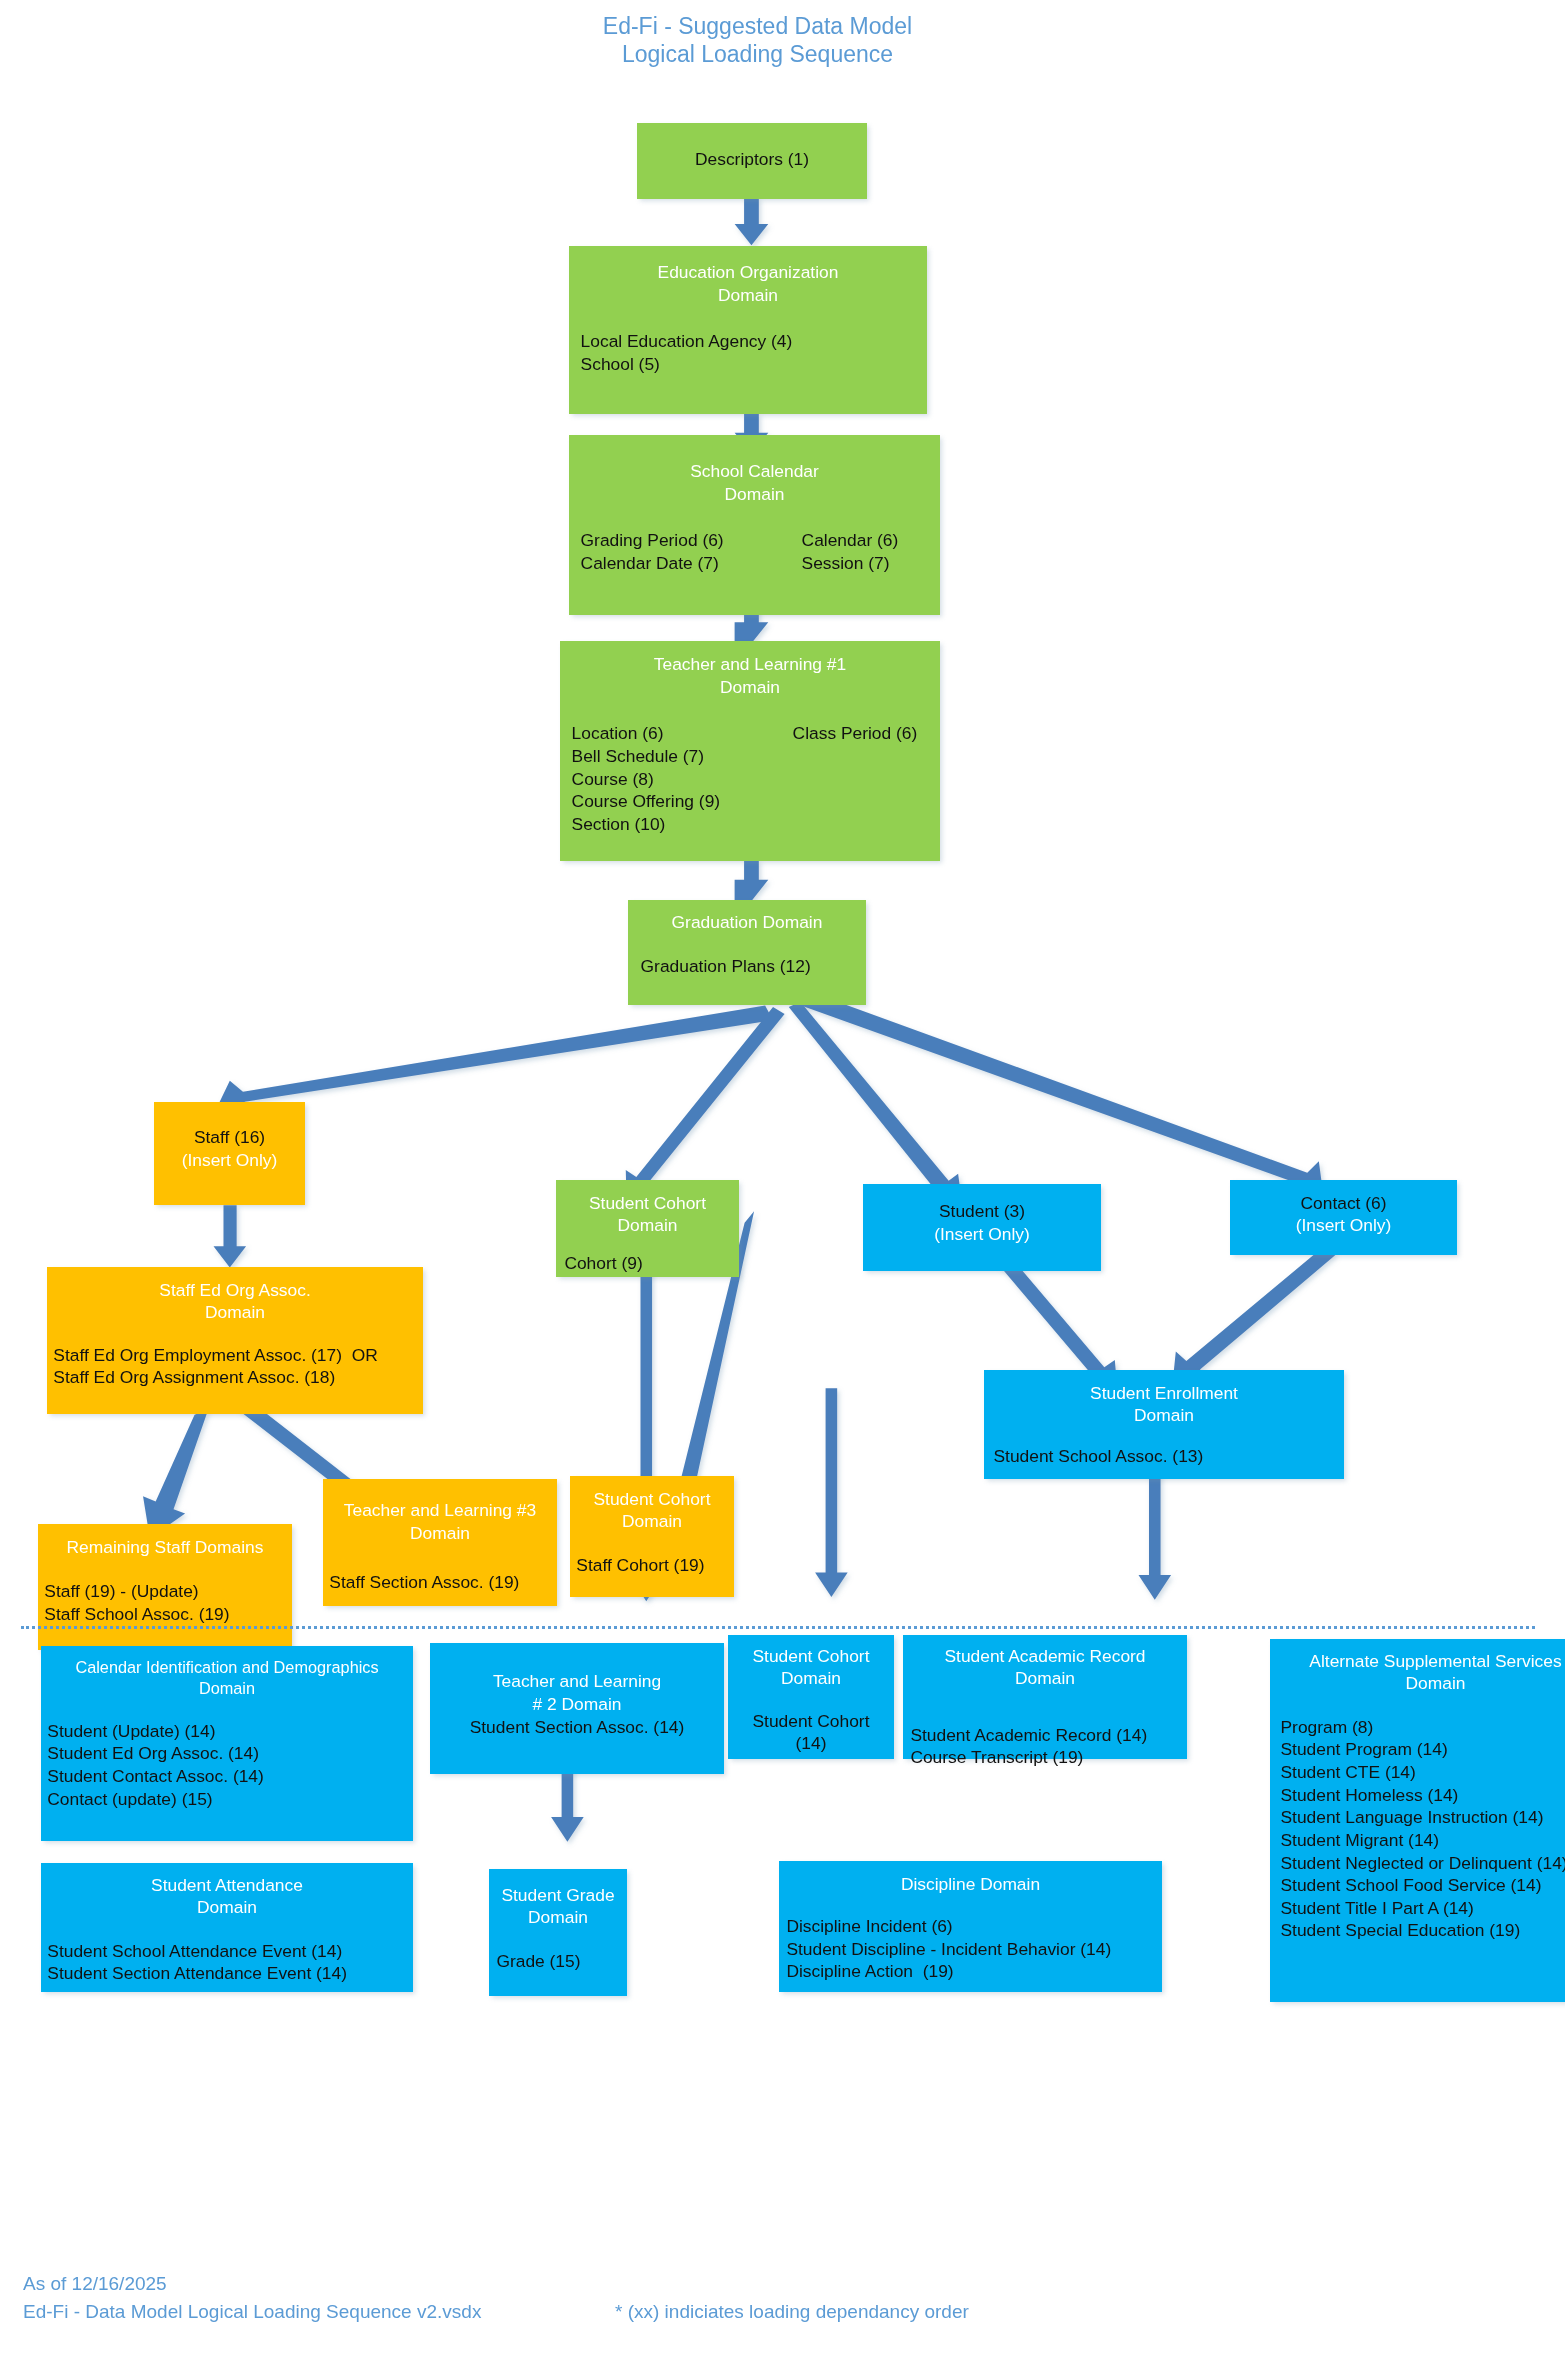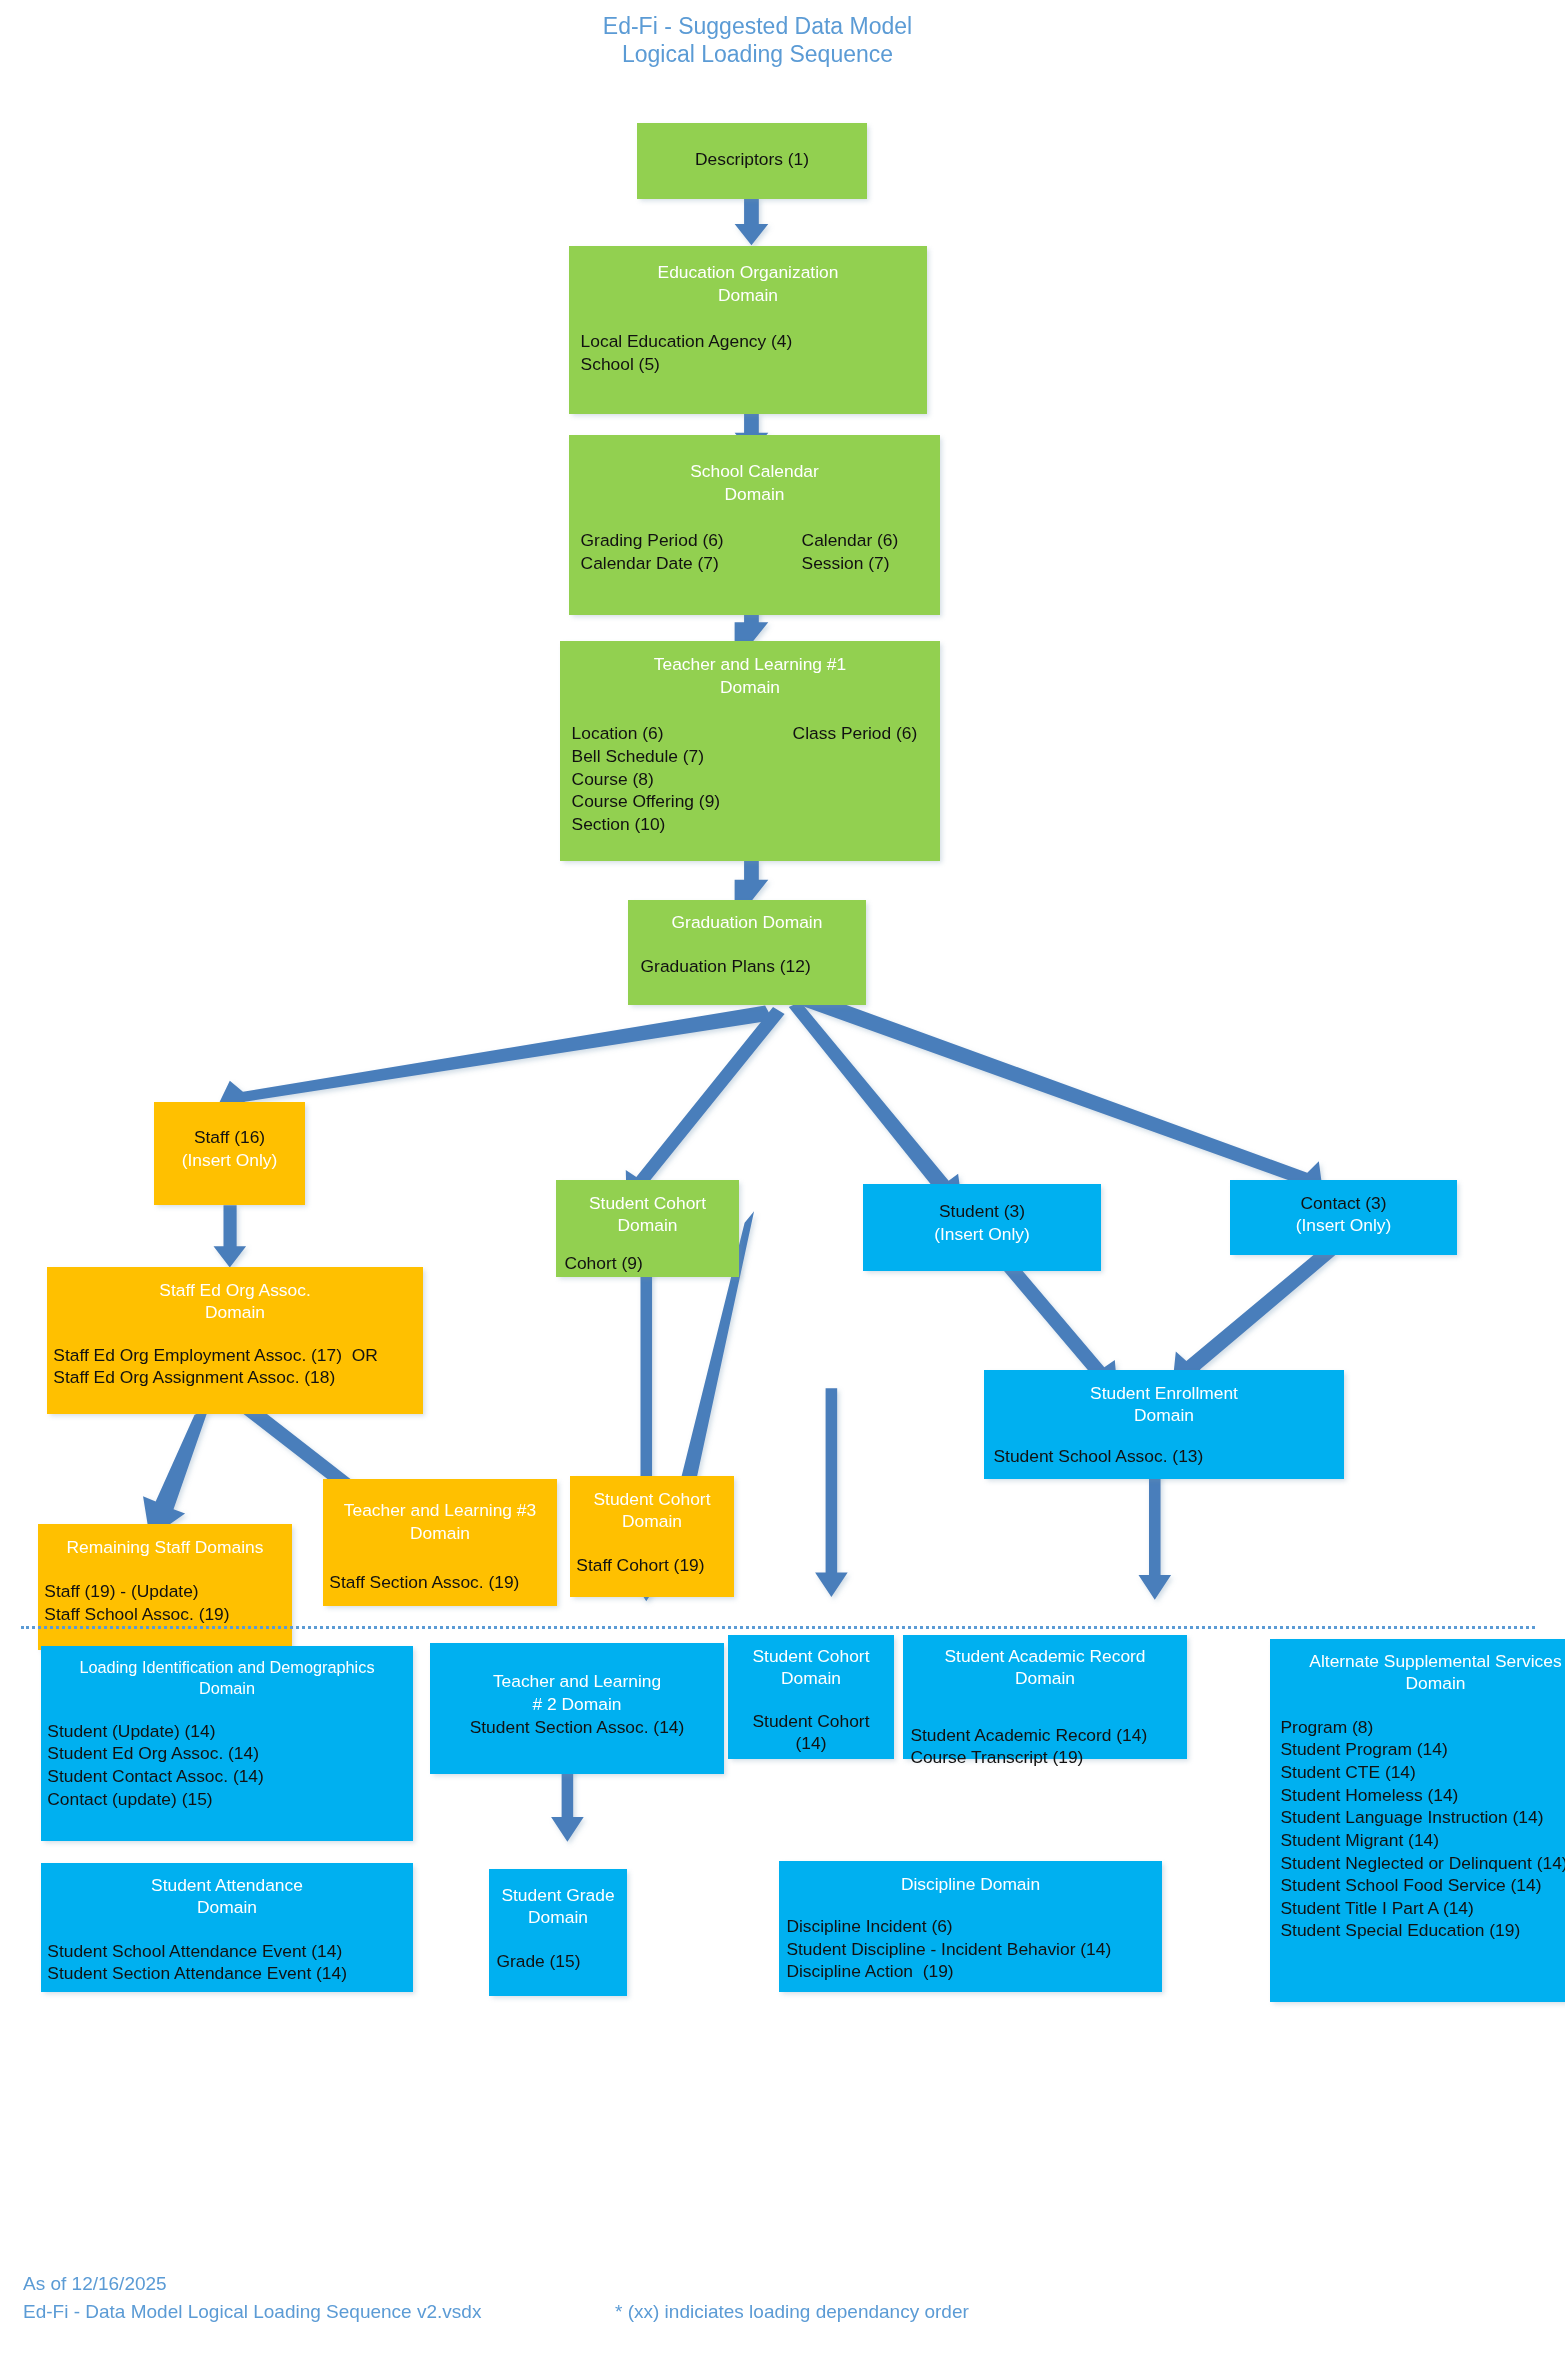--- a/index.html
+++ b/index.html
@@ -206,21 +206,21 @@
       <div class="it">Cohort (9)</div>
     </div>
   </div>
 
   <div class="node blue" style="left:863px; top:1184px; width:238px; height:87px; padding-top:16px;">
     <div class="hdr dark">Student (3)</div>
     <div class="hdr">(Insert Only)</div>
   </div>
 
   <div class="node blue" style="left:1230px; top:1180px; width:227px; height:75px; padding-top:11.6px;">
-    <div class="hdr dark">Contact (3)</div>
+    <div class="hdr dark">Contact (6)</div>
     <div class="hdr">(Insert Only)</div>
   </div>
 
   <div class="node blue" style="left:984px; top:1370px; width:360px; height:109px; padding-top:11.6px;">
     <div class="hdr">Student Enrollment</div>
     <div class="hdr">Domain</div>
     <div class="items" style="margin-top:18.4px; padding-left:9.5px;">
       <div class="it">Student School Assoc. (13)</div>
     </div>
   </div>
@@ -245,21 +245,21 @@
     <div class="hdr">Student Cohort</div>
     <div class="hdr">Domain</div>
     <div class="items" style="margin-top:21px; padding-left:6.3px;">
       <div class="it">Staff Cohort (19)</div>
     </div>
   </div>
 
   <div class="divider"></div>
 
   <div class="node blue" style="left:41px; top:1646px; width:372px; height:195px; padding-top:10.5px;">
-    <div class="hdr" style="font-size:16.3px;">Loading Identification and Demographics</div>
+    <div class="hdr" style="font-size:16.3px;">Calendar Identification and Demographics</div>
     <div class="hdr" style="font-size:16.3px;">Domain</div>
     <div class="items" style="margin-top:21px; padding-left:6.3px;">
       <div class="it">Student (Update) (14)</div>
       <div class="it">Student Ed Org Assoc. (14)</div>
       <div class="it">Student Contact Assoc. (14)</div>
       <div class="it">Contact (update) (15)</div>
     </div>
   </div>
 
   <div class="node blue" style="left:41px; top:1863px; width:372px; height:129px; padding-top:10.5px;">

